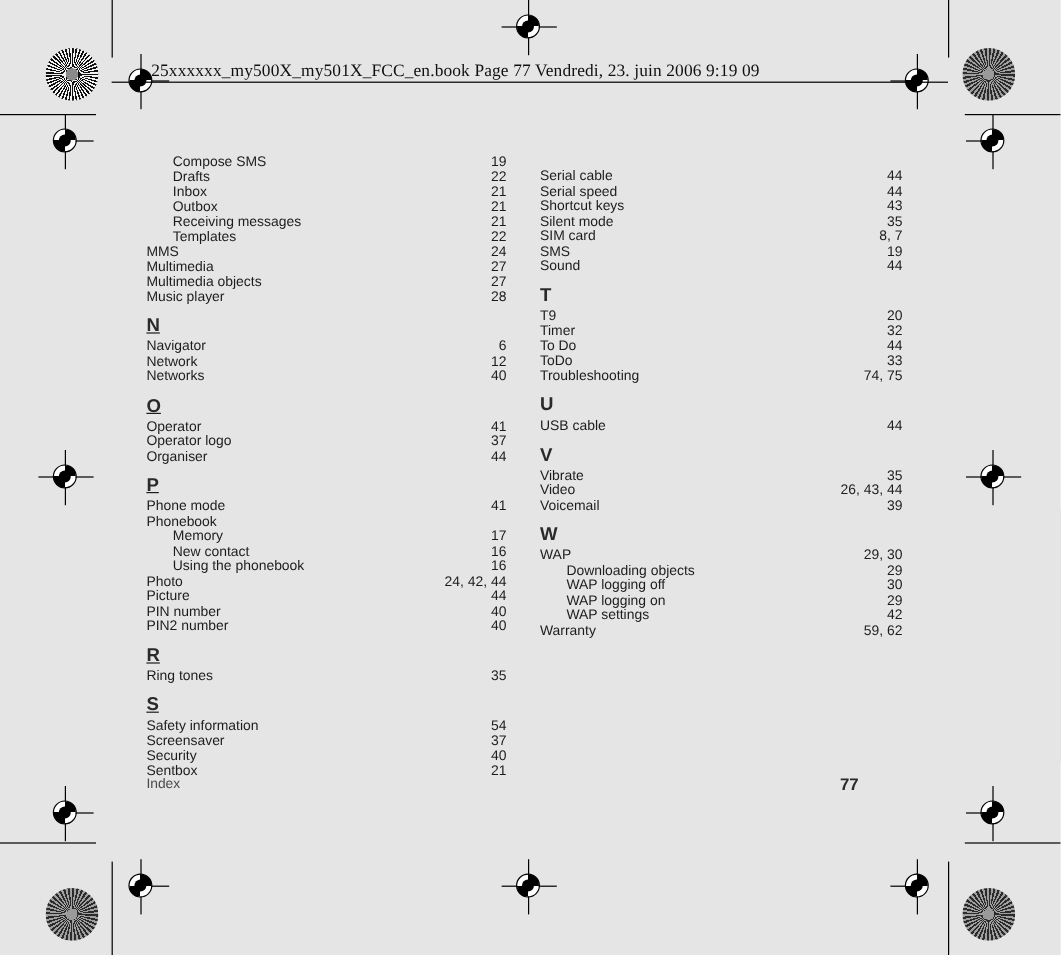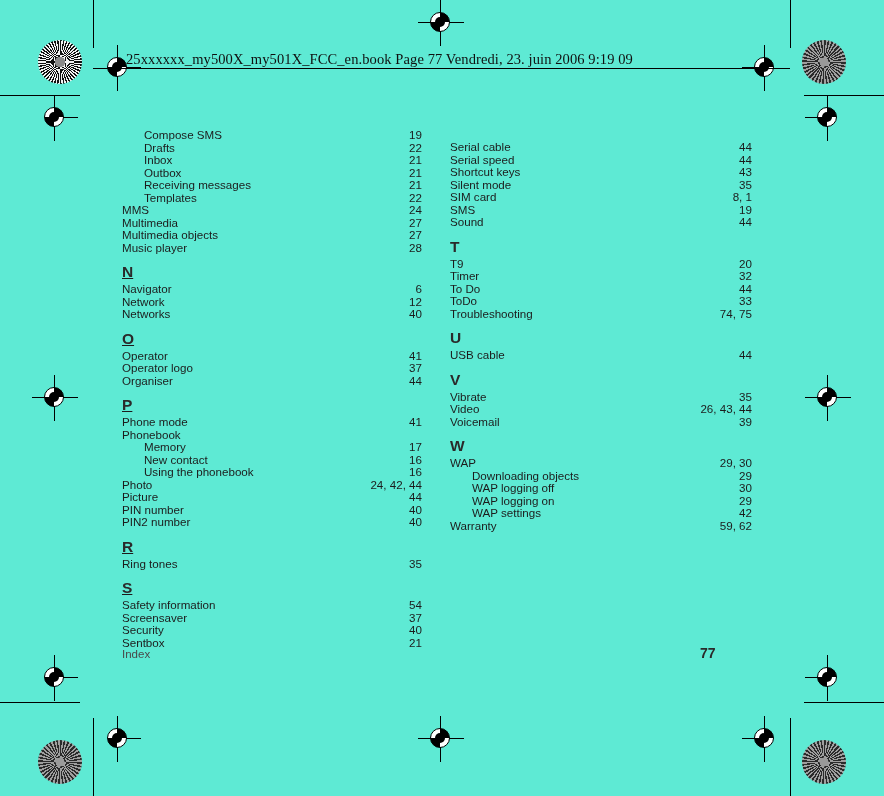--- a/index.html
+++ b/index.html
@@ -4,21 +4,21 @@
 <style>
   html, body {
     margin: 0;
     padding: 0;
     background: #ffffff;
   }
   #page {
     position: relative;
     width: 884px;
     height: 796px;
-    background: #5eead4;
+    background: #e5e5e5;
     overflow: hidden;
     font-family: "Liberation Sans", sans-serif;
     color: #1c1c1c;
   }
 
   
   .reg-mark {
     position: absolute;
     width: 46px;
     height: 46px;
@@ -393,21 +393,21 @@
       <div class="entry">
         <span class="term">Shortcut keys</span>
         <span class="pages">43</span>
       </div>
       <div class="entry">
         <span class="term">Silent mode</span>
         <span class="pages">35</span>
       </div>
       <div class="entry">
         <span class="term">SIM card</span>
-        <span class="pages">8, 1</span>
+        <span class="pages">8, 7</span>
       </div>
       <div class="entry">
         <span class="term">SMS</span>
         <span class="pages">19</span>
       </div>
       <div class="entry">
         <span class="term">Sound</span>
         <span class="pages">44</span>
       </div>
       <div class="section-letter">T</div>

